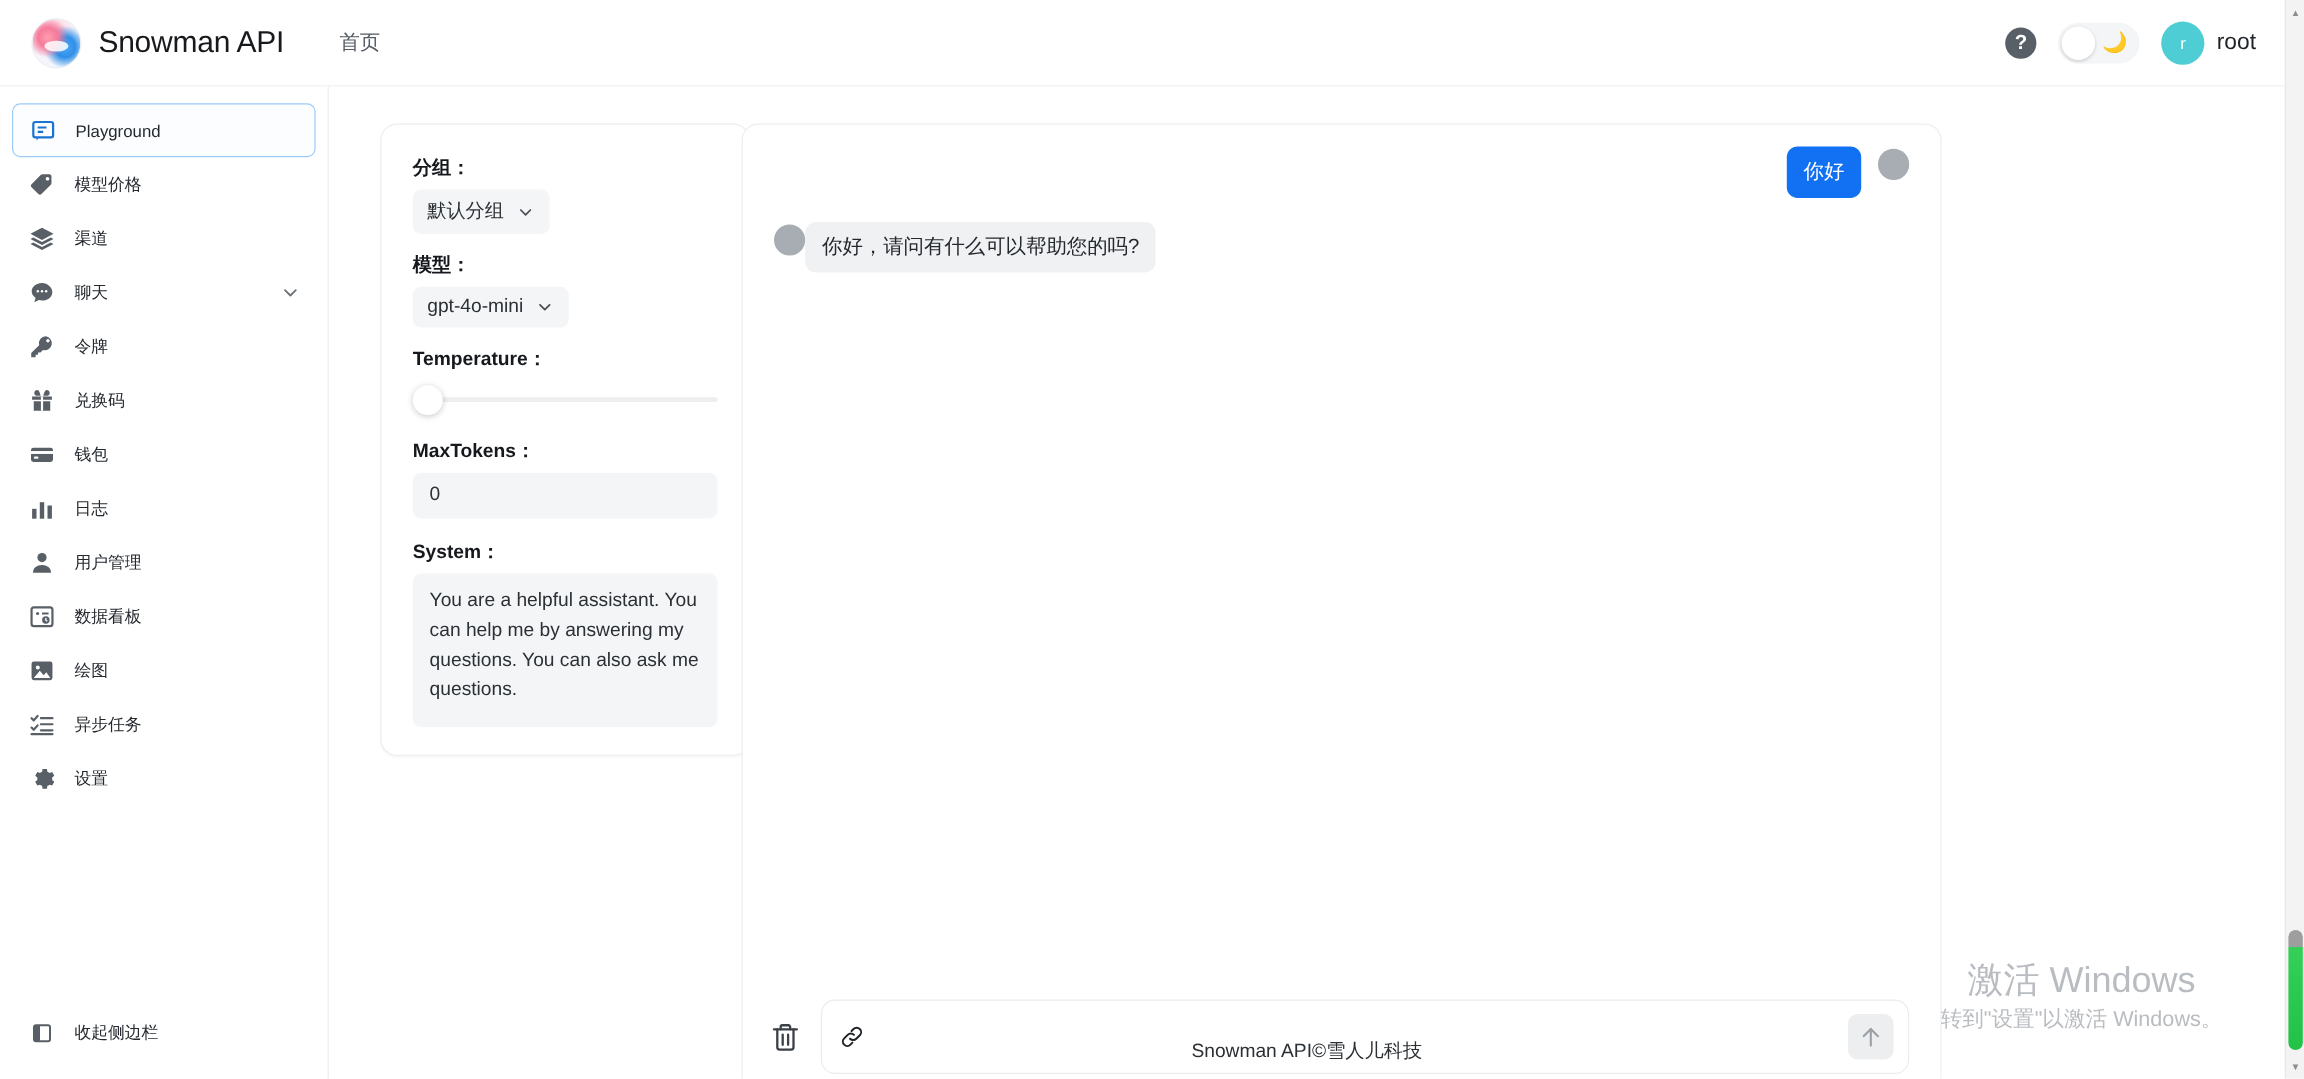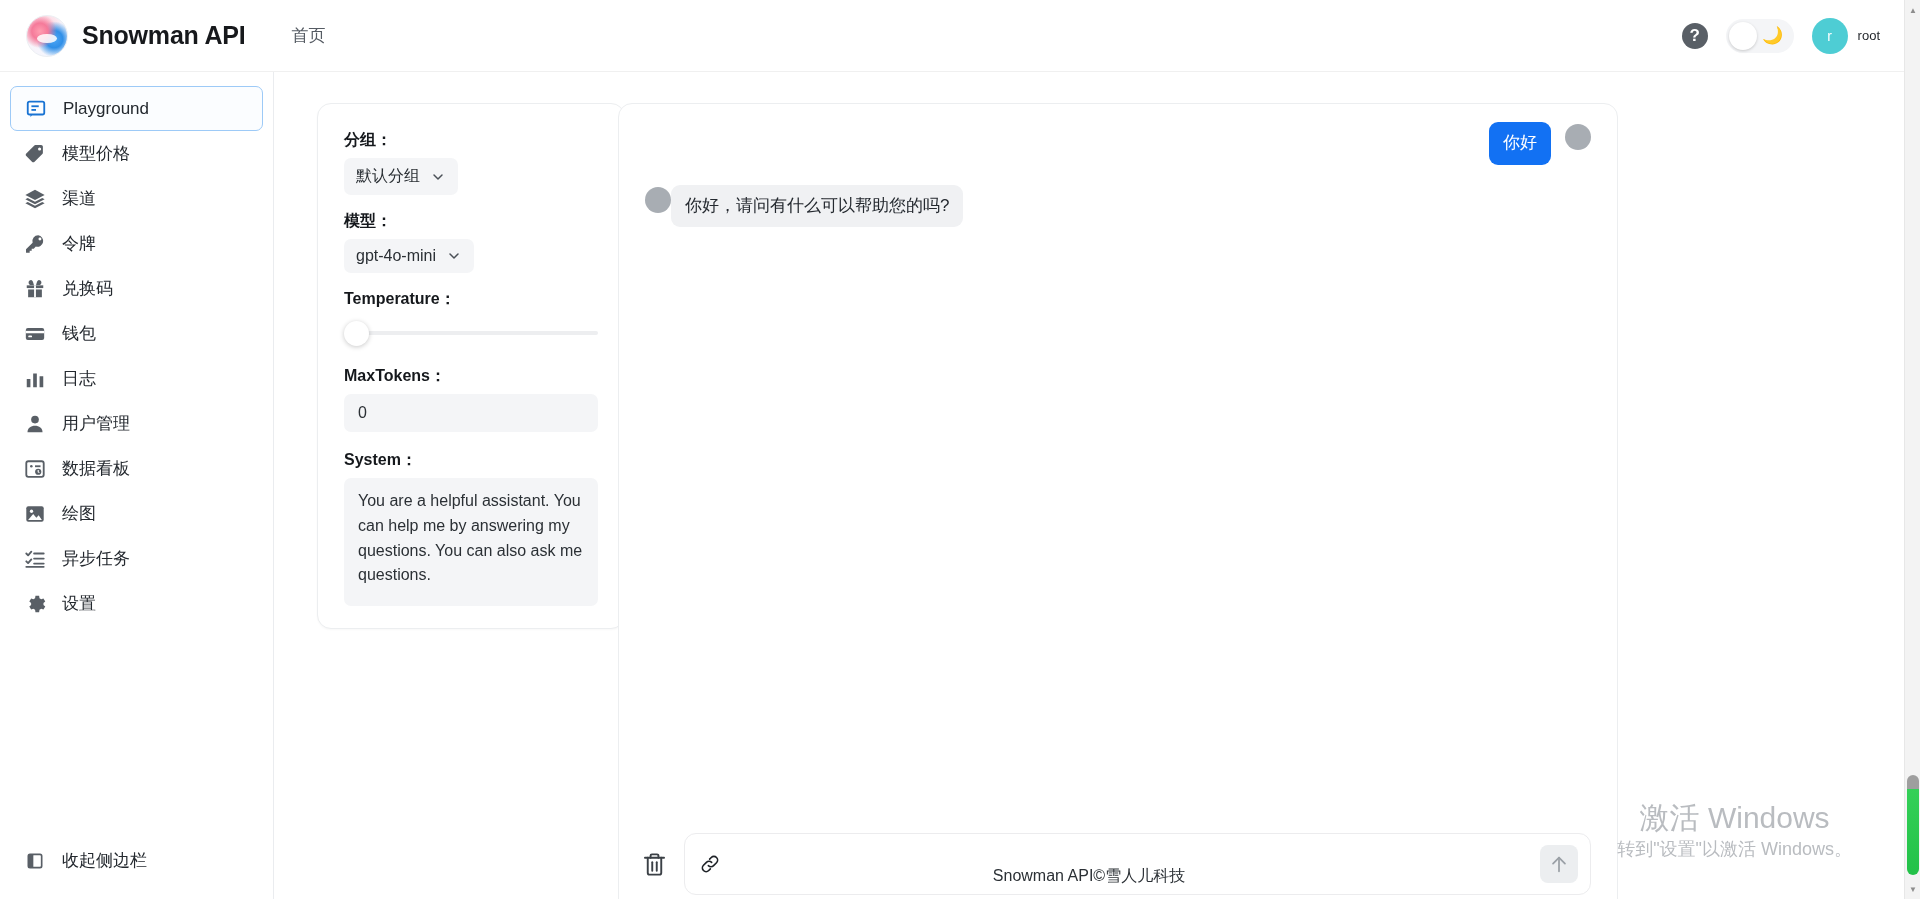--- a/index.html
+++ b/index.html
@@ -28,21 +28,21 @@
                 radial-gradient(circle at 50% 20%, #ffd1dc 0%, rgba(255,255,255,0) 40%),
                 linear-gradient(140deg, #fdf2f6 0%, #f2f7ff 100%);
     border: 1px solid #eceff3;
     position: relative; overflow: hidden; flex: 0 0 auto;
   }
   .logo-circle::after {
     content: ""; position: absolute; left: 26%; top: 46%;
     width: 48%; height: 22%; border-radius: 50%;
     background: rgba(255,255,255,0.85);
   }
-  .brand-title { font-size: 25px; font-weight: 700; letter-spacing: -0.2px; color: #17191c; }
+  .brand-title { font-size: 25px; font-weight: 400; letter-spacing: -0.2px; color: #17191c; }
   .nav-link {
     margin-left: 46px; font-size: 17px; color: #555b63; cursor: pointer;
   }
   .header-right {
     margin-left: auto; display: flex; align-items: center; gap: 18px; margin-right: 24px;
   }
   .help-icon {
     width: 26px; height: 26px; border-radius: 50%;
     background: #595f66; color: #ffffff;
     display: flex; align-items: center; justify-content: center;
@@ -58,32 +58,32 @@
     box-shadow: 0 1px 3px rgba(0,0,0,0.18);
   }
   .theme-moon { font-size: 17px; margin-left: 6px; line-height: 1; }
   .avatar-pill { display: flex; align-items: center; gap: 10px; cursor: pointer; }
   .avatar {
     width: 36px; height: 36px; border-radius: 50%;
     background: #4ecdd4; color: #ffffff;
     display: flex; align-items: center; justify-content: center;
     font-size: 14px;
   }
-  .username { font-size: 13px; color: #1f2328; }
+  .username { font-size: 19px; color: #1f2328; }
 
   
   .sidebar {
     position: absolute; top: 72px; left: 0; width: 274px; height: 827px;
     background: #ffffff; border-right: 1px solid #eaecef;
     padding-top: 14px; z-index: 15;
   }
   .side-item {
     display: flex; align-items: center; height: 45px;
     margin: 0 10px; padding: 16px 12px; border-radius: 7px;
-    font-size: 17px; color: #24292f; cursor: pointer; position: relative;
+    font-size: 14px; color: #24292f; cursor: pointer; position: relative;
   }
   .side-item .sicon {
     width: 26px; height: 26px; display: flex; align-items: center; justify-content: center;
     margin-right: 14px; flex: 0 0 auto; color: #595f66;
   }
   .side-item.active {
     border: 1px solid #9dcaf7; background: #fbfdff;
   }
   .side-item.active .sicon { color: #1873d3; }
   .chev { margin-left: auto; color: #6b7177; display: flex; }
@@ -267,20 +267,36 @@
       <span class="sicon">
         <svg width="22" height="22" viewBox="0 0 24 24" fill="currentColor">
             <path d="M12 2 1.5 7.5 12 13l10.5-5.5L12 2z"></path>
             <path d="M1.5 12.2 12 17.7l10.5-5.5-2.6-1.4L12 14.9l-7.9-4.1-2.6 1.4z"></path>
             <path d="M1.5 16.7 12 22.2l10.5-5.5-2.6-1.4L12 19.4l-7.9-4.1-2.6 1.4z"></path>
           </svg>
       </span>
       <span>渠道</span>
     </div>
 
+    <div class="side-item">
+      <span class="sicon">
+        <svg width="22" height="22" viewBox="0 0 24 24" fill="currentColor">
+            <path d="M12 3C6.8 3 2.6 6.4 2.6 10.6c0 2.4 1.4 4.6 3.6 6L5 20.6l4.1-2a11 11 0 0 0 2.9.4c5.2 0 9.4-3.4 9.4-7.6S17.2 3 12 3z"></path>
+            <circle cx="8.2" cy="10.6" r="1.1" fill="#fff"></circle>
+            <circle cx="12" cy="10.6" r="1.1" fill="#fff"></circle>
+            <circle cx="15.8" cy="10.6" r="1.1" fill="#fff"></circle>
+          </svg>
+      </span>
+      <span>聊天</span>
+      <span class="chev">
+        <svg width="18" height="18" viewBox="0 0 24 24" fill="none" stroke="currentColor" stroke-width="2" stroke-linecap="round" stroke-linejoin="round">
+            <polyline points="6 9 12 15 18 9"></polyline>
+          </svg>
+      </span>
+    </div>
 
     <div class="side-item">
       <span class="sicon">
         <svg width="22" height="22" viewBox="0 0 24 24" fill="currentColor">
             <path d="M15.5 2.5a6.3 6.3 0 0 0-6.1 8L2.2 17.7v3.8h4v-2.2h2.2v-2.2h2.2l2.3-2.3a6.3 6.3 0 1 0 2.6-12.3zm1.9 5.6a1.6 1.6 0 1 1 0-3.2 1.6 1.6 0 0 1 0 3.2z"></path>
           </svg>
       </span>
       <span>令牌</span>
     </div>
 

